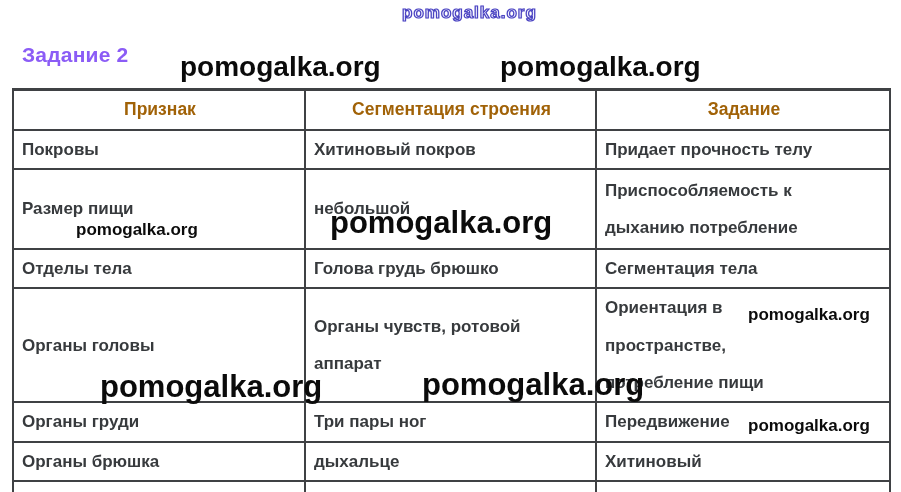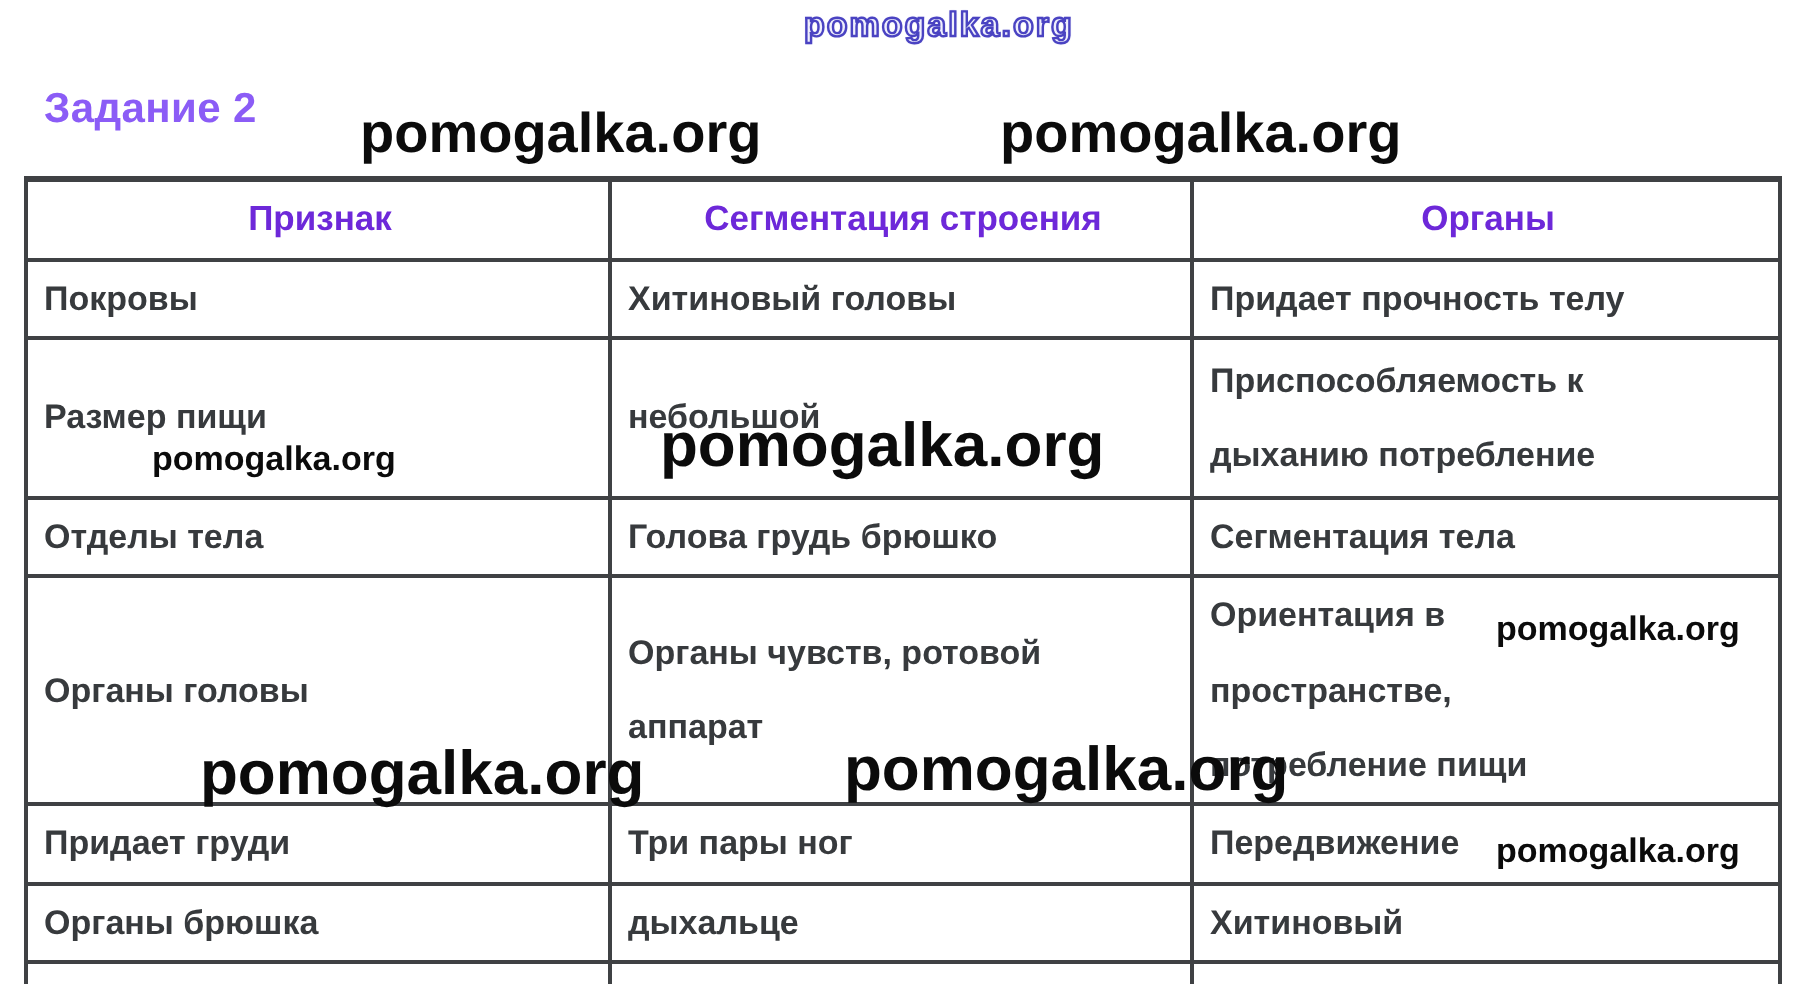--- a/index.html
+++ b/index.html
@@ -30,21 +30,21 @@
   table.features col.c2 { width: 291px; }
   table.features col.c3 { width: 294px; }
   table.features th, table.features td {
     border: 2px solid #3f4144;
     padding: 0 6px 0 8px;
     vertical-align: middle;
     overflow: hidden;
   }
   table.features th {
     border-top: 3px solid #3f4144;
-    font-size: 17.5px; font-weight: 700; color: #6d28d9;
+    font-size: 17.5px; font-weight: 700; color: #a16207;
     text-align: center;
   }
   table.features td {
     text-align: left;
     white-space: pre-line;
     line-height: 2.2;
     font-weight: bold;
   }
   tr.rh  { height: 40px; }
   tr.r1  { height: 37px; }
@@ -97,27 +97,27 @@
   <table class="features">
     <colgroup>
         <col class="c1">
         <col class="c2">
         <col class="c3">
       </colgroup>
     <thead>
       <tr class="rh">
         <th>Признак</th>
         <th>Сегментация строения</th>
-        <th>Органы</th>
+        <th>Задание</th>
       </tr>
     </thead>
     <tbody>
       <tr class="r1">
         <td>Покровы</td>
-        <td>Хитиновый головы</td>
+        <td>Хитиновый покров</td>
         <td>Придает прочность телу</td>
       </tr>
       <tr class="r2">
         <td>Размер пищи</td>
         <td>небольшой</td>
         <td>Приспособляемость к
 дыханию потребление</td>
       </tr>
       <tr class="r3">
         <td>Отделы тела</td>
@@ -126,21 +126,21 @@
       </tr>
       <tr class="r4">
         <td>Органы головы</td>
         <td>Органы чувств, ротовой
 аппарат</td>
         <td>Ориентация в
 пространстве,
 потребление пищи</td>
       </tr>
       <tr class="r5">
-        <td>Придает груди</td>
+        <td>Органы груди</td>
         <td>Три пары ног</td>
         <td>Передвижение</td>
       </tr>
       <tr class="r6">
         <td>Органы брюшка</td>
         <td>дыхальце</td>
         <td>Хитиновый</td>
       </tr>
       <tr class="stub">
         <td></td>

